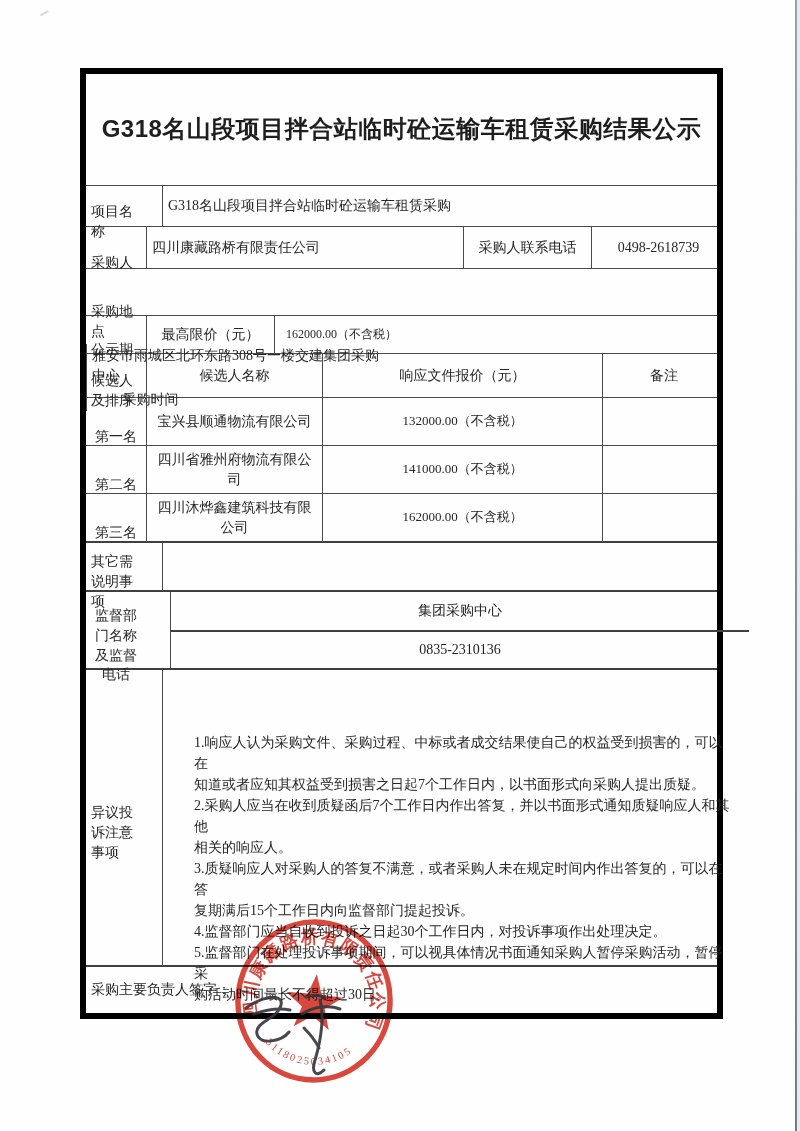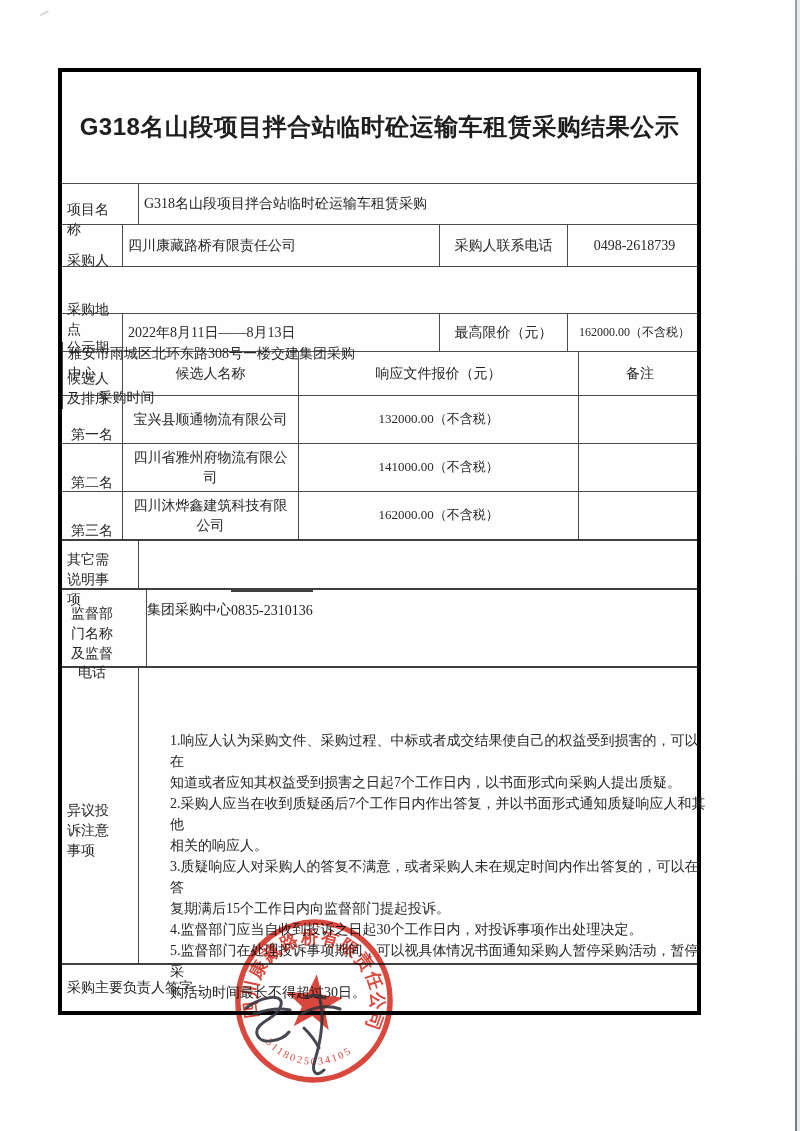--- a/index.html
+++ b/index.html
@@ -5,22 +5,22 @@
   html,body{margin:0;padding:0;background:#ffffff;}
   .page{position:relative;width:800px;height:1131px;background:#fefefe;overflow:hidden;
         font-family:"Liberation Serif","DejaVu Serif",serif;color:#222;}
   
   .edge-line{position:absolute;left:795px;top:0;width:2px;height:1131px;
              background:linear-gradient(#9aa0a8,#767c86);}
   .edge-soft{position:absolute;left:797px;top:0;width:3px;height:1131px;background:#e9eaec;}
   .corner-mark{position:absolute;left:41px;top:12px;width:9px;height:5px;
                border-top:2px solid #cfcfd3;transform:rotate(-28deg);opacity:.8;}
 
-  .table{position:absolute;left:58px;top:68px;width:643px;box-sizing:border-box;
-         border:4px solid #000000;}
+  .table{position:absolute;left:80px;top:68px;width:643px;box-sizing:border-box;
+         border:6px solid #000000;}
   .row{display:flex;box-sizing:border-box;border-top:1px solid #4a4a4a;}
   .row.heavy{border-top:2px solid #3f3f3f;}
   .row:first-child{border-top:none;}
   .cell{box-sizing:border-box;border-left:1px solid #4a4a4a;display:flex;align-items:center;
         padding:2px 5px;font-size:14px;line-height:1.42;white-space:pre-wrap;color:#262626;}
   .cell:first-child{border-left:none;}
   .lab{width:60px;flex:none;margin-top:31px;}
   .ctr{justify-content:center;text-align:center;}
   
   .title-cell{width:639px;height:111px;justify-content:center;text-align:center;
@@ -36,21 +36,21 @@
   .w-c3{width:128px;flex:none;}
   .w-c4{width:134px;flex:none;}
   .w-name{width:176px;flex:none;}
   .w-bid{width:280px;flex:none;}
   .w-rem{width:123px;flex:none;}
   .small{font-size:12px;}
   .bid{font-size:13px;}
   .loc-cell{position:relative;align-items:center;}
   .loc-mark{position:absolute;left:172px;top:23px;font-size:12px;color:#444;}
   
-  .sup-stack{width:579px;flex:none;display:flex;flex-direction:row;padding:0;border-left:1px solid #4a4a4a;box-sizing:border-box;}
+  .sup-stack{width:579px;flex:none;display:flex;flex-direction:column;padding:0;border-left:1px solid #4a4a4a;box-sizing:border-box;}
   .sup-sub{height:39px;display:flex;align-items:center;justify-content:center;box-sizing:border-box;font-size:14px;}
   .sup-sub + .sup-sub{border-top:2px solid #3f3f3f;}
   
   .obj-cell{align-items:flex-start;padding:62px 8px 8px 31px;font-size:14px;line-height:1.5;font-family:Liberation Serif, serif;}
   .obj-lab{justify-content:flex-start;}
   
   .sign-cell{width:639px;flex:none;position:relative;}
   
   .stamp{position:absolute;left:223px;top:908px;width:182px;height:186px;
          mix-blend-mode:multiply;opacity:.92;transform:rotate(6deg);}
@@ -90,21 +90,20 @@
       <div class="cell w-v1 loc-cell">
         <span>雅安市雨城区北环东路308号一楼交建集团采购
 中心</span>
         <span class="loc-mark">、</span>
       </div>
       <div class="cell w-c3 ctr">采购时间</div>
     </div>
 
     <div class="row h-pub">
       <div class="cell lab">公示期</div>
-      <div class="cell w-v1">2022年8月11日——8月13日</div>
       <div class="cell w-c3 ctr">最高限价（元）</div>
       <div class="cell w-c4 ctr small">162000.00（不含税）</div>
     </div>
 
     <div class="row h-candh">
       <div class="cell lab">候选人
 及排序</div>
       <div class="cell w-name ctr">候选人名称</div>
       <div class="cell w-bid ctr">响应文件报价（元）</div>
       <div class="cell w-rem ctr">备注</div>

